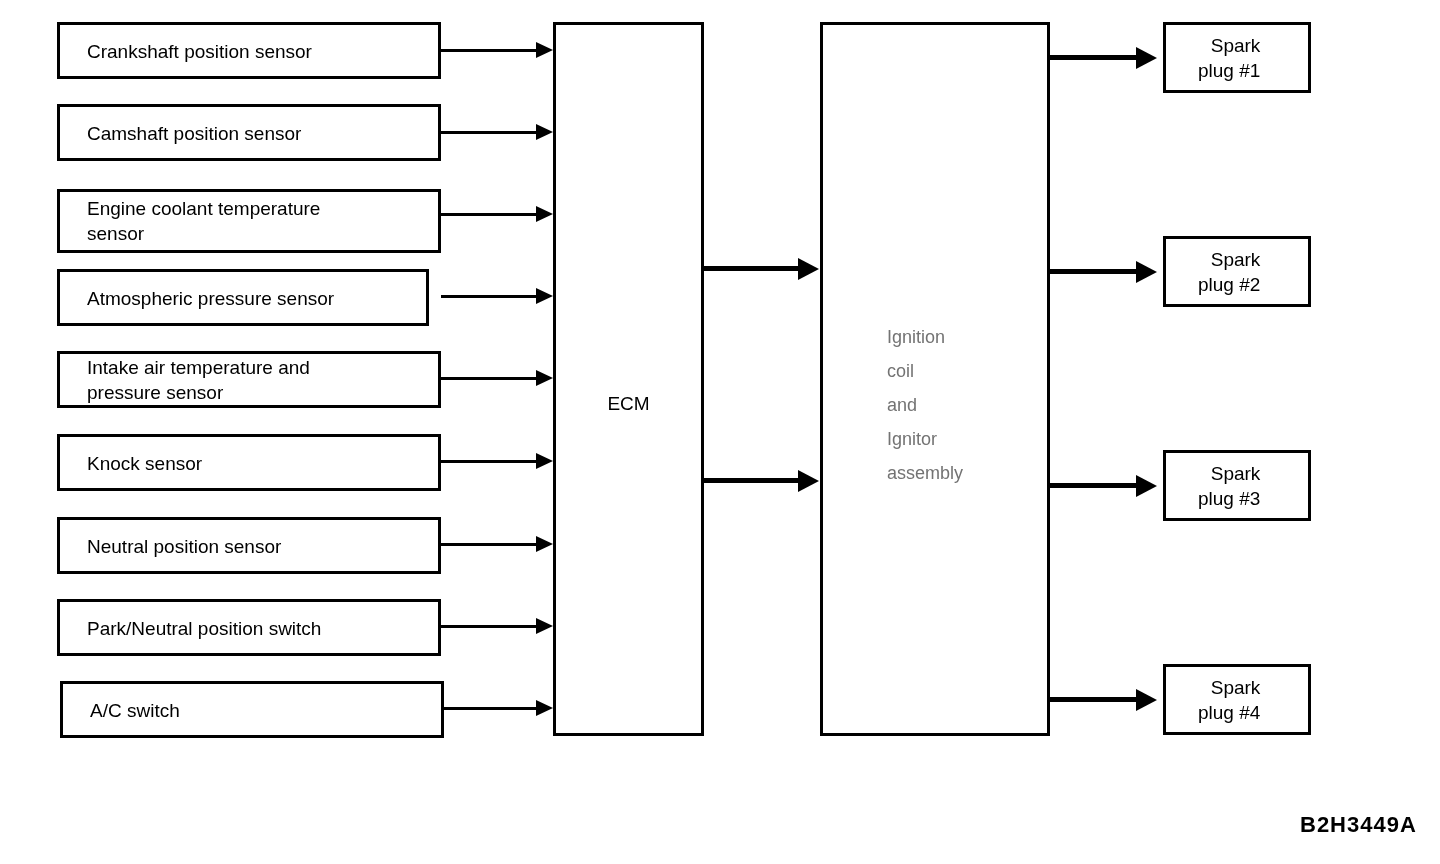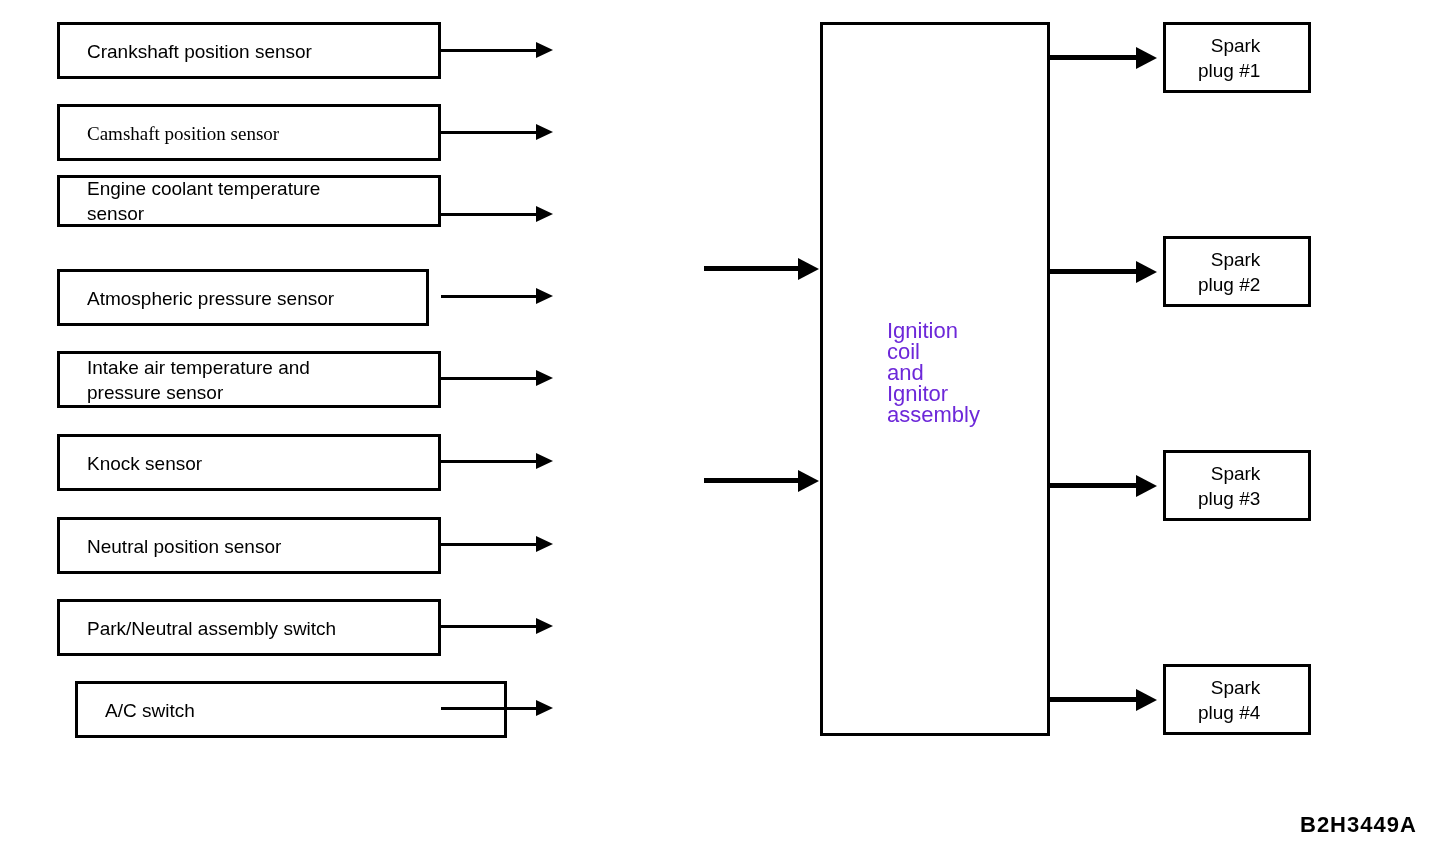--- a/index.html
+++ b/index.html
@@ -55,23 +55,23 @@
     text-align: center;
     font-size: 19px;
     color: #000000;
   }
 
   
   .coil-label {
     position: absolute;
     left: 64px;
     top: 295px;
-    font-size: 22px;
-    line-height: 21px;
-    color: #6d28d9;
+    font-size: 18px;
+    line-height: 34px;
+    color: #737373;
     white-space: pre-line;
   }
 
   
   .hline {
     position: absolute;
     background: #000000;
     height: 3px;
   }
   .hline-thick {
@@ -107,25 +107,25 @@
 </style>
 </head>
 <body>
 
 <div id="canvas">
 
   <div class="box sensor-box" style="left:57px; top:22px; width:384px; height:57px;">
     <span class="box-label">Crankshaft position sensor</span>
   </div>
 
-  <div class="box sensor-box" style="left:57px; top:104px; width:384px; height:57px;font-family:Liberation Serif, serif;">
+  <div class="box sensor-box" style="left:57px; top:104px; width:384px; height:57px;">
     <span class="box-label">Camshaft position sensor</span>
   </div>
 
-  <div class="box sensor-box" style="left:57px; top:175px; width:384px; height:52px;">
+  <div class="box sensor-box" style="left:57px; top:189px; width:384px; height:64px;">
     <span class="box-label">Engine coolant temperature
 sensor</span>
   </div>
 
   <div class="box sensor-box" style="left:57px; top:269px; width:372px; height:57px;">
     <span class="box-label">Atmospheric pressure sensor</span>
   </div>
 
   <div class="box sensor-box" style="left:57px; top:351px; width:384px; height:57px;">
     <span class="box-label">Intake air temperature and
@@ -134,24 +134,24 @@
 
   <div class="box sensor-box" style="left:57px; top:434px; width:384px; height:57px;">
     <span class="box-label">Knock sensor</span>
   </div>
 
   <div class="box sensor-box" style="left:57px; top:517px; width:384px; height:57px;">
     <span class="box-label">Neutral position sensor</span>
   </div>
 
   <div class="box sensor-box" style="left:57px; top:599px; width:384px; height:57px;">
-    <span class="box-label">Park/Neutral assembly switch</span>
-  </div>
-
-  <div class="box sensor-box" style="left:75px; top:681px; width:432px; height:57px;">
+    <span class="box-label">Park/Neutral position switch</span>
+  </div>
+
+  <div class="box sensor-box" style="left:60px; top:681px; width:384px; height:57px;">
     <span class="box-label">A/C switch</span>
   </div>
 
   <div>
     <div class="hline" style="left:441px; top:49px; width:97px;"></div>
     <div class="arrowhead" style="left:536px; top:42px;"></div>
   </div>
   <div>
     <div class="hline" style="left:441px; top:131px; width:97px;"></div>
     <div class="arrowhead" style="left:536px; top:124px;"></div>
@@ -178,20 +178,23 @@
   </div>
   <div>
     <div class="hline" style="left:441px; top:625px; width:97px;"></div>
     <div class="arrowhead" style="left:536px; top:618px;"></div>
   </div>
   <div>
     <div class="hline" style="left:441px; top:707px; width:97px;"></div>
     <div class="arrowhead" style="left:536px; top:700px;"></div>
   </div>
 
+  <div class="box" style="left:553px; top:22px; width:151px; height:714px;">
+    <span class="ecm-label">ECM</span>
+  </div>
 
   <div>
     <div class="hline-thick" style="left:704px; top:266px; width:104px;"></div>
     <div class="arrowhead-thick" style="left:798px; top:258px;"></div>
   </div>
   <div>
     <div class="hline-thick" style="left:704px; top:478px; width:104px;"></div>
     <div class="arrowhead-thick" style="left:798px; top:470px;"></div>
   </div>
 

